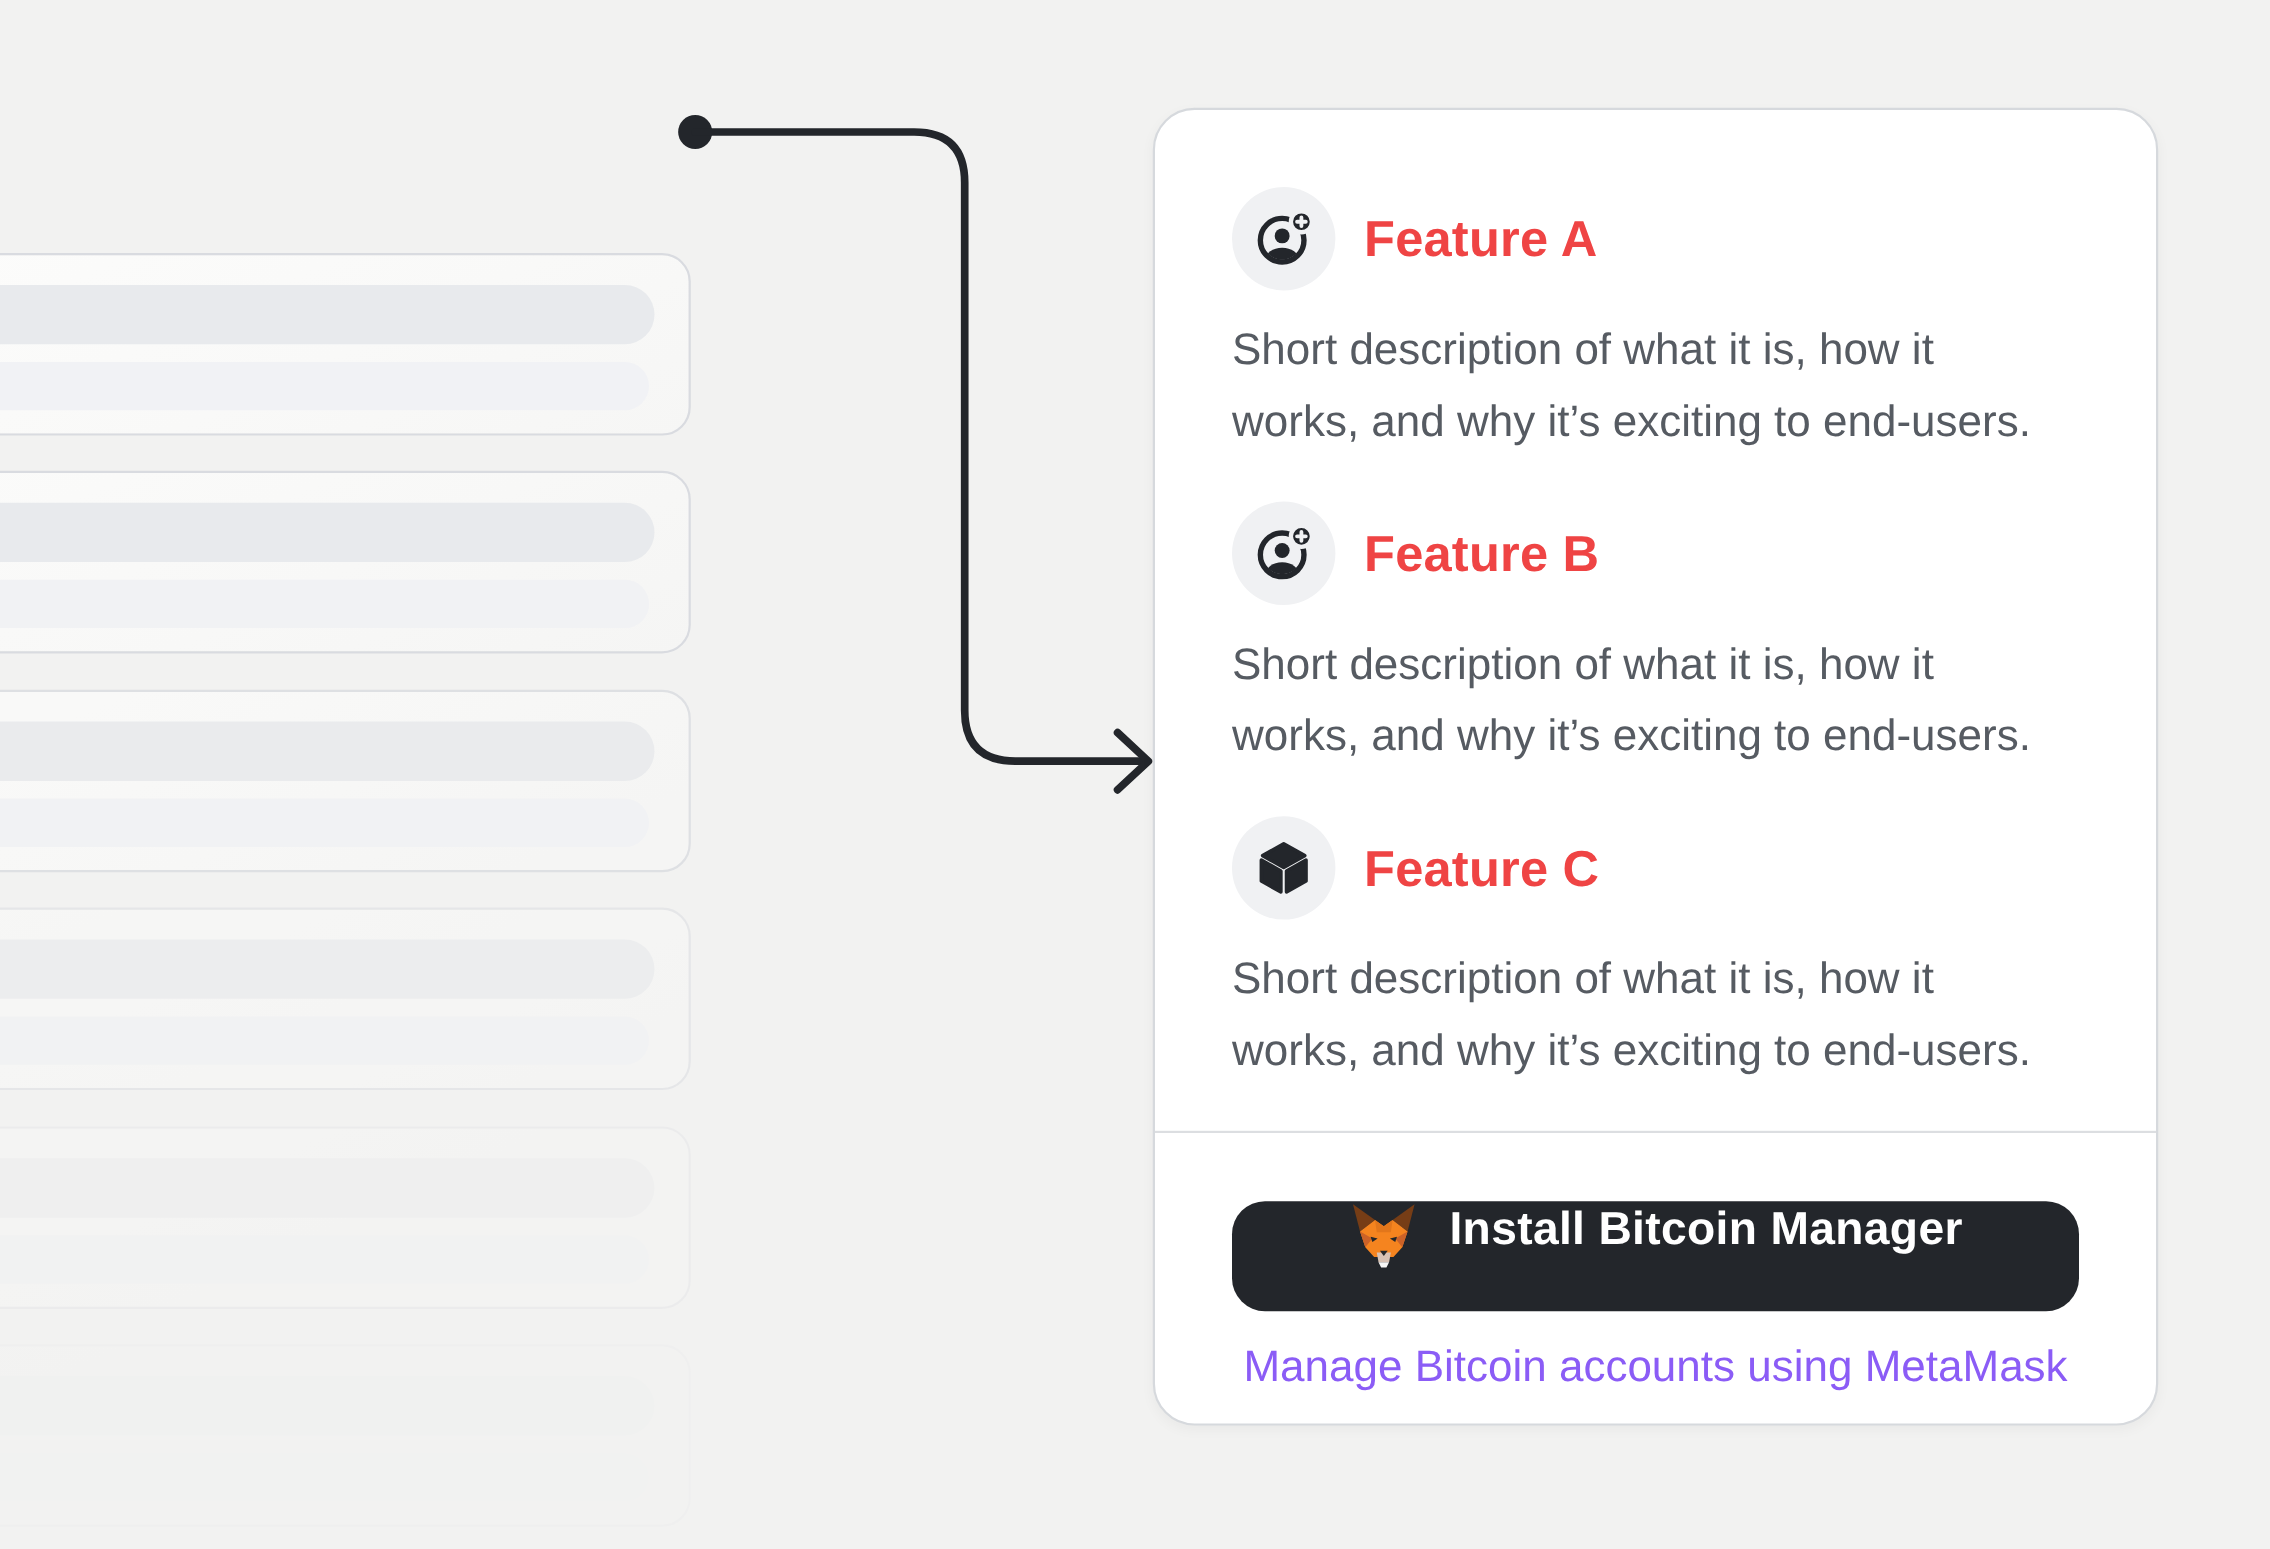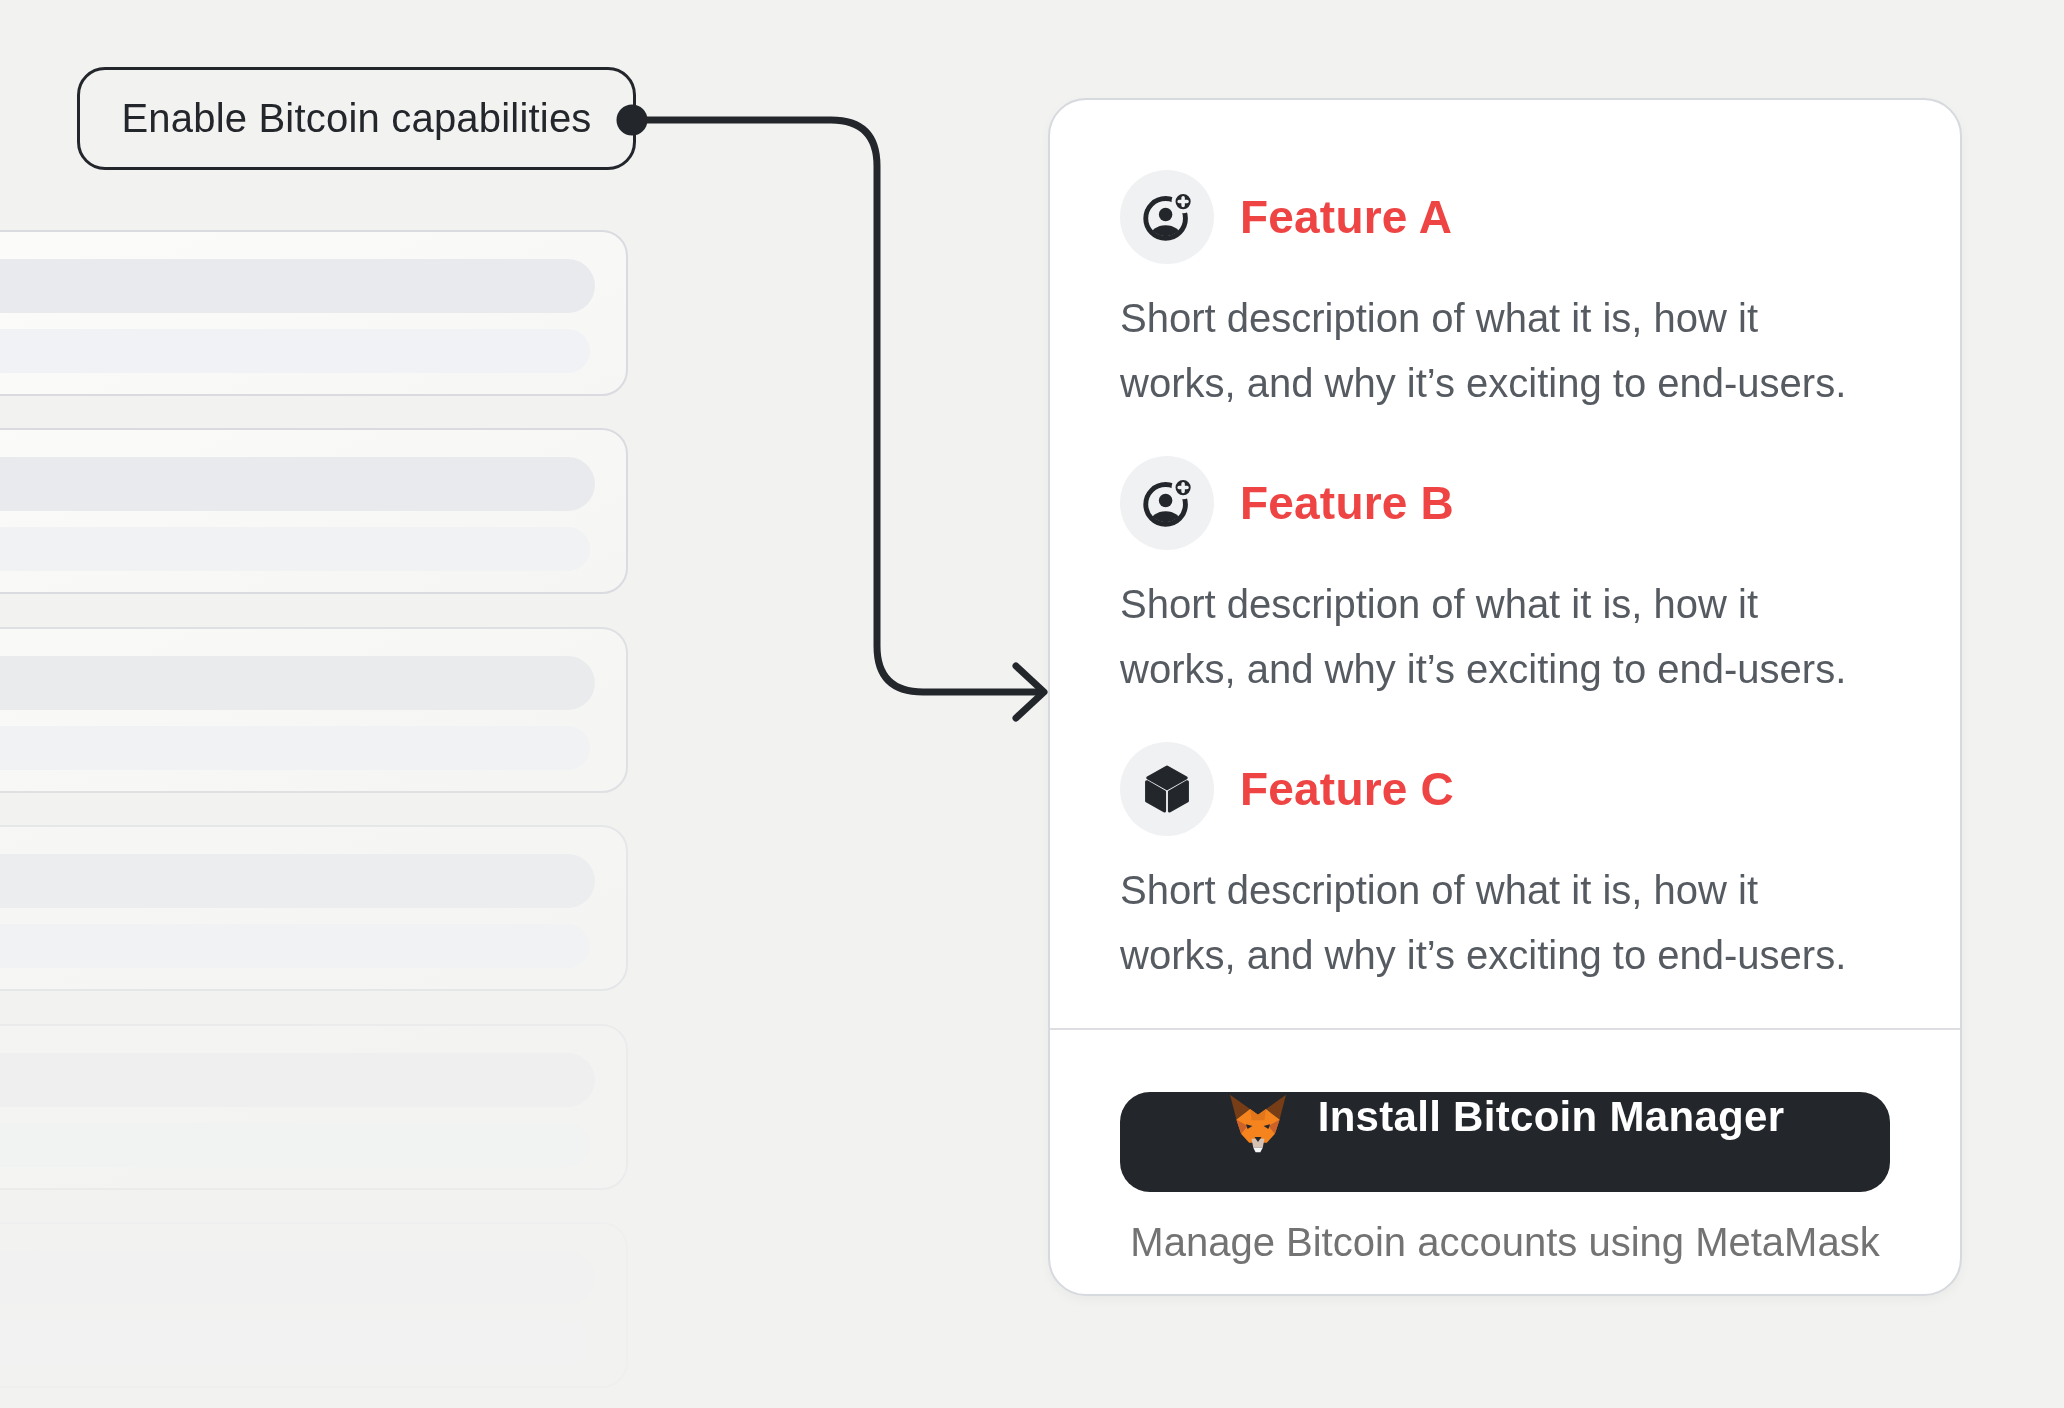--- a/index.html
+++ b/index.html
@@ -49,21 +49,21 @@
   .divider{height:2px;background:#DCDEE1;margin-top:4px;}
 
   .cta{padding:62px 70px 0 70px;text-align:center;}
   .cta-button{
     width:100%;height:100px;border:none;cursor:pointer;
     background:#23262B;border-radius:30px;
     display:flex;justify-content:center;gap:28px;
     font-family:"Liberation Sans","DejaVu Sans",sans-serif;
   }
   .cta-button span{font-size:42px;font-weight:700;color:#FFFFFF;letter-spacing:.3px;}
-  .cta-caption{margin-top:28px;font-size:40px;color:#737373;}
+  .cta-caption{margin-top:28px;font-size:40px;color:#8b5cf6;}
 </style>
 </head>
 <body>
 
 <div id="canvas">
 
   <div>
     <div class="sk-card" style="top:230px;opacity:1">
         <div class="sk-bar sk-bar1"></div>
         <div class="sk-bar sk-bar2"></div>
@@ -83,23 +83,20 @@
     <div class="sk-card" style="top:1024px;opacity:.26">
         <div class="sk-bar sk-bar1"></div>
         <div class="sk-bar sk-bar2"></div>
       </div>
     <div class="sk-card" style="top:1222px;opacity:.1">
         <div class="sk-bar sk-bar1"></div>
         <div class="sk-bar sk-bar2"></div>
       </div>
   </div>
 
-  <div class="callout">
-    <span>Enable Bitcoin capabilities</span>
-  </div>
 
   <svg class="connector" width="2064" height="1408" viewBox="0 0 2064 1408" aria-hidden="true">
     <circle cx="632" cy="120" r="15.5" fill="#23262B"></circle>
     <path d="M 632 120 H 831 Q 877 120 877 166 V 646 Q 877 692 923 692 H 1036" fill="none" stroke="#23262B" stroke-width="7" stroke-linecap="round"></path>
     <polyline points="1016,666 1044,692 1016,718" fill="none" stroke="#23262B" stroke-width="7" stroke-linecap="round" stroke-linejoin="round"></polyline>
   </svg>
 
   <div class="feature-panel">
     <div class="features">
 

